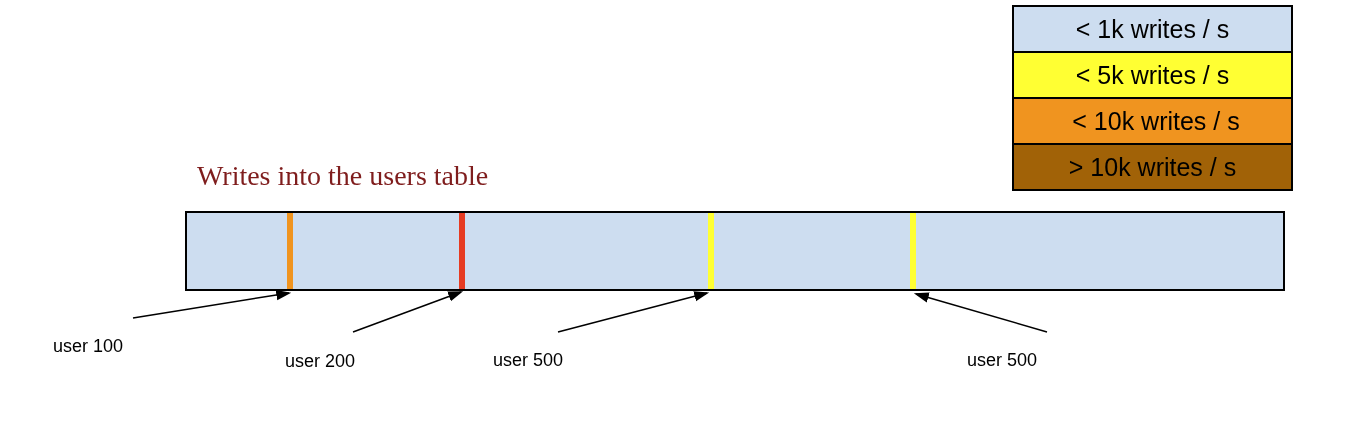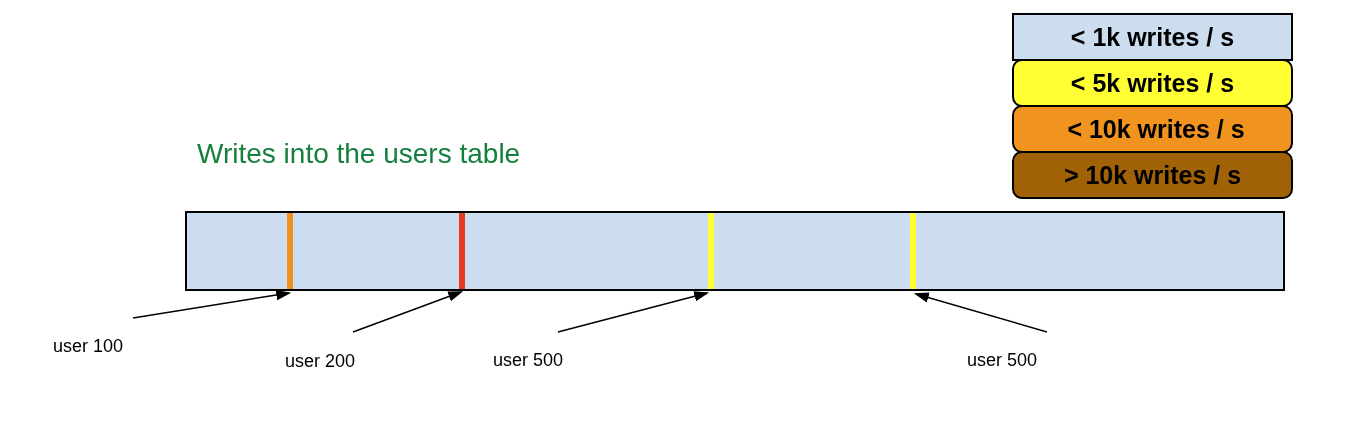--- a/index.html
+++ b/index.html
@@ -8,24 +8,25 @@
   .canvas {
     position: relative;
     width: 1350px;
     height: 422px;
     background: #ffffff;
     overflow: hidden;
   }
   .diagram-title {
     position: absolute;
     left: 197px;
-    top: 138px;
+    top: 160px;
     font-size: 28px;
-    color: #15803d;
+    color: #7f1d1d;
     white-space: nowrap;
+    font-family: Liberation Serif, serif;
   }
   .users-bar {
     position: absolute;
     left: 185px;
     top: 211px;
     width: 1100px;
     height: 80px;
     border: 2px solid #000000;
   }
   .tick {
@@ -51,35 +52,34 @@
   .arrow-overlay {
     position: absolute;
     left: 0; top: 0;
     width: 1350px;
     height: 422px;
     pointer-events: none;
   }
   .legend {
     position: absolute;
     left: 1012px;
-    top: 13px;
+    top: 5px;
     width: 281px;
-    font-weight: bold;
   }
   .legend-row {
     height: 48px;
     border: 2px solid #000000;
     display: flex;
     align-items: center;
     justify-content: center;
     font-size: 25px;
     color: #000000;
     white-space: nowrap;
   }
-  .legend-row + .legend-row { margin-top: -2px; border-radius: 10px; }
+  .legend-row + .legend-row { margin-top: -2px; }
 </style>
 </head>
 <body>
 
 <div class="canvas">
 
   <div class="diagram-title">Writes into the users table</div>
 
   <div class="users-bar" style="background-color: rgb(205, 221, 240);">
     <div class="tick tick-1" style="background-color: rgb(240, 148, 31);"></div>

